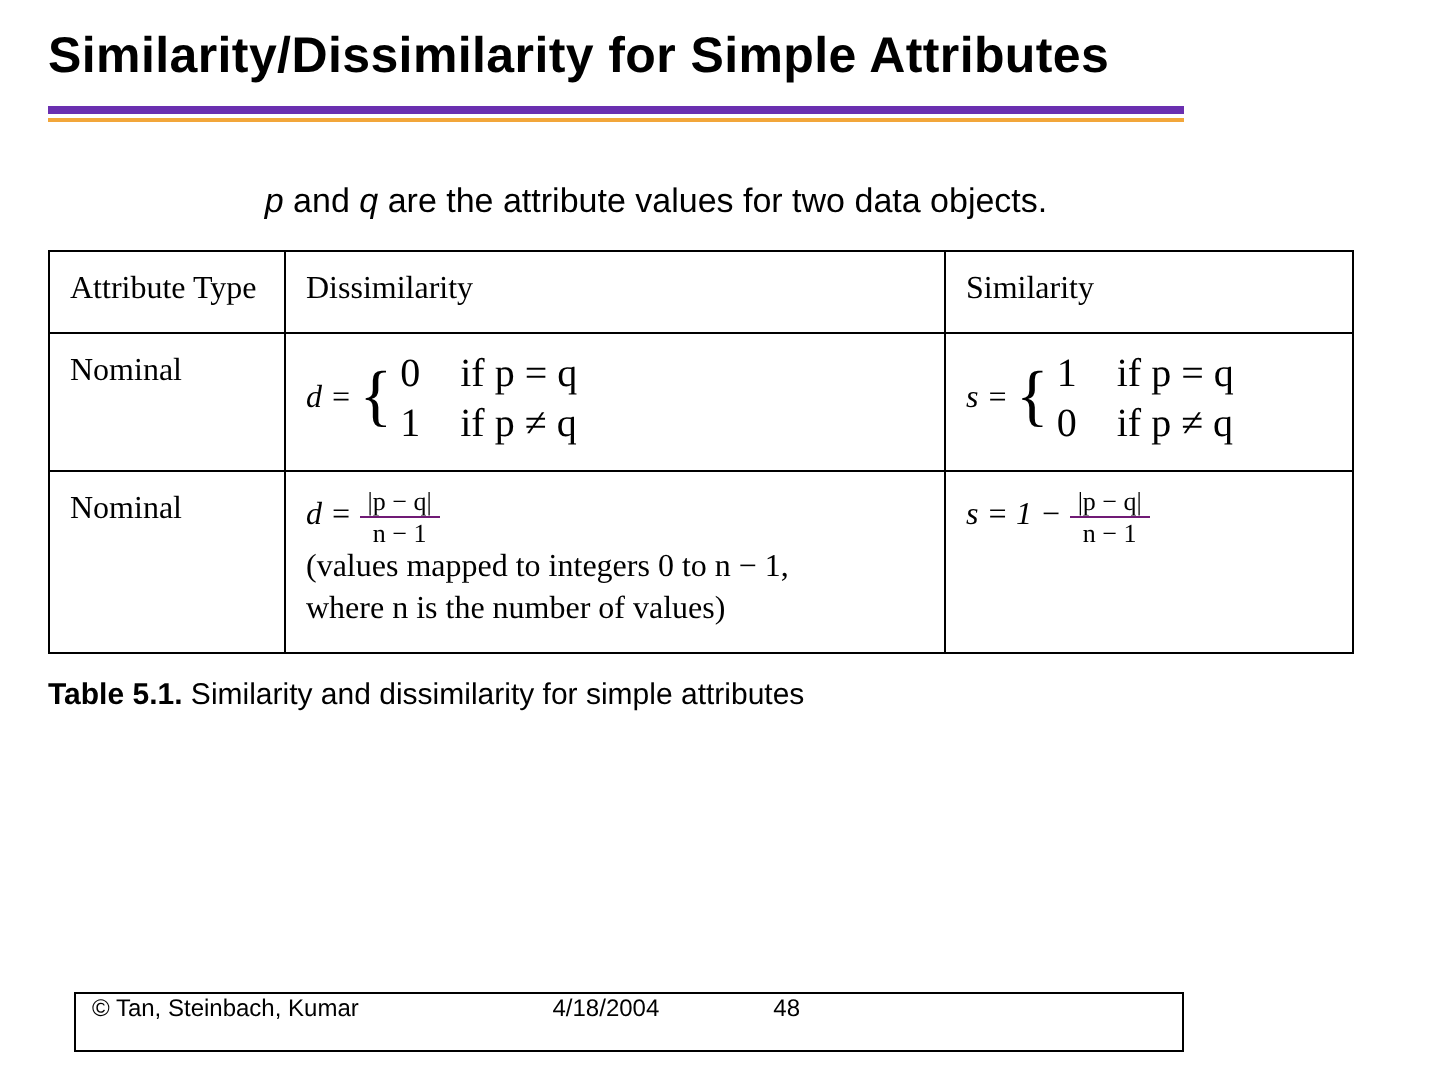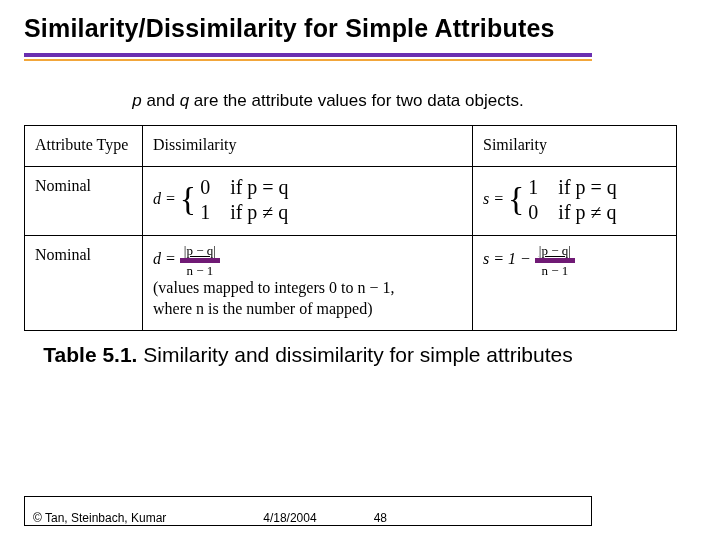--- a/index.html
+++ b/index.html
@@ -9,28 +9,28 @@
   .rule1 { height: 4px; background: #6a2fb0; margin-top: 10px; }
   .rule2 { height: 2px; background: #f2a63a; margin-top: 2px; }
   .intro { font-size: 17px; margin: 30px 0 14px 40px; text-align: center; }
   .intro .it { font-style: italic; }
   .tbl { border-collapse: collapse; width: 652px; table-layout: fixed; }
   .tbl td { border: 1px solid #000; padding: 8px 10px 10px 10px; vertical-align: top; font-family: "Times New Roman", Times, serif; font-size: 16px; line-height: 1.35; }
   .tbl .c0 { width: 118px; }
   .tbl .c1 { width: 330px; }
   .tbl .c2 { width: 204px; }
   .frac { display: inline-block; vertical-align: middle; text-align: center; font-size: 13px; line-height: 1; }
-  .frac .num { display: block; border-bottom: 5px solid #701a75; padding: 0 4px 1px 4px; text-decoration: underline; }
+  .frac .num { display: block; border-bottom: 1px solid #701a75; padding: 0 4px 1px 4px; }
   .frac .den { display: block; padding: 1px 4px 0 4px; }
   .brace { font-size: 34px; line-height: 0.9; vertical-align: middle; display: inline-block; font-family: "Times New Roman", serif; }
   .piece { display: inline-block; vertical-align: middle; font-size: 20px; line-height: 1.25; }
   .piece .ln { display: block; }
-  .caption { font-family: Arial, sans-serif; font-size: 21px; text-align: center; margin-top: 12px; }
+  .caption { font-family: Arial, sans-serif; font-size: 15px; margin-top: 12px; }
   .caption b { font-weight: bold; }
-  .footer { position: absolute; left: 24px; right: 24px; bottom: 14px; border: 1px solid #000; height: 30px; display: flex; align-items: flex-end; font-size: 12px; }
+  .footer { position: absolute; left: 37px; right: 24px; bottom: 14px; border: 1px solid #000; height: 30px; display: flex; align-items: flex-start; font-size: 12px; }
   .footer .fleft { width: 200px; padding-left: 8px; }
   .footer .fmid { flex: 1; text-align: center; }
   .footer .fright { width: 170px; text-align: right; padding-right: 8px; display: flex; justify-content: flex-end; gap: 57px; }
   .serif { font-family: "Times New Roman", Times, serif; }
   .it { font-style: italic; }
 </style>
 </head>
 <body>
 
 <div class="slide">
@@ -69,21 +69,21 @@
     </tr>
     <tr>
       <td class="c0">Nominal</td>
       <td class="c1 serif">
         <span class="it">d = </span>
         <span class="frac">
           <span class="num">|p − q|</span>
           <span class="den">n − 1</span>
         </span><br>
         <span>(values mapped to integers 0 to n − 1,</span><br>
-        <span>where n is the number of mapped)</span>
+        <span>where n is the number of values)</span>
       </td>
       <td class="c2 serif">
         <span class="it">s = 1 − </span>
         <span class="frac">
           <span class="num">|p − q|</span>
           <span class="den">n − 1</span>
         </span>
       </td>
     </tr>
   </tbody>

